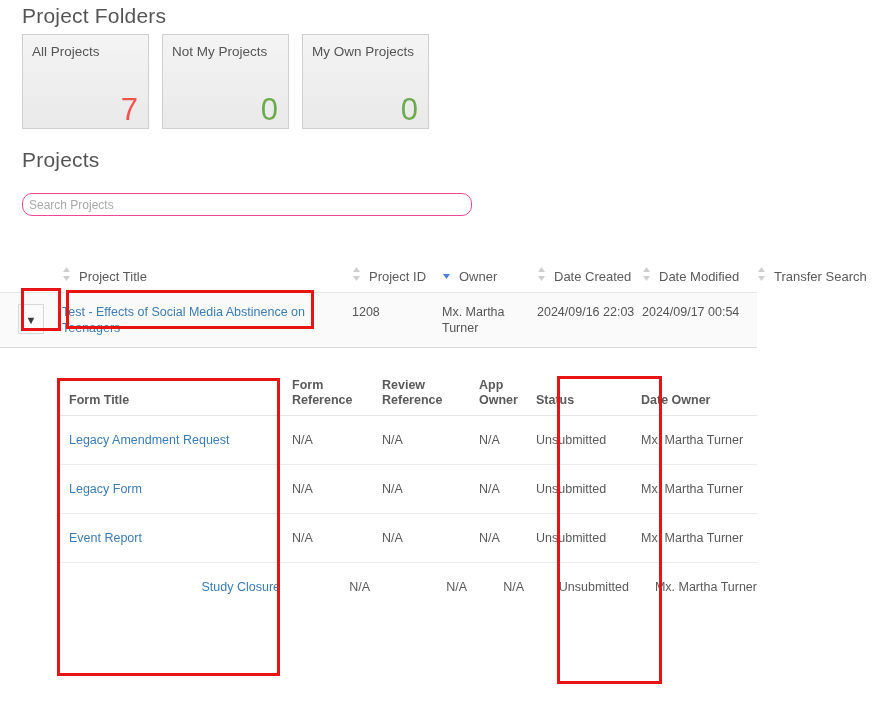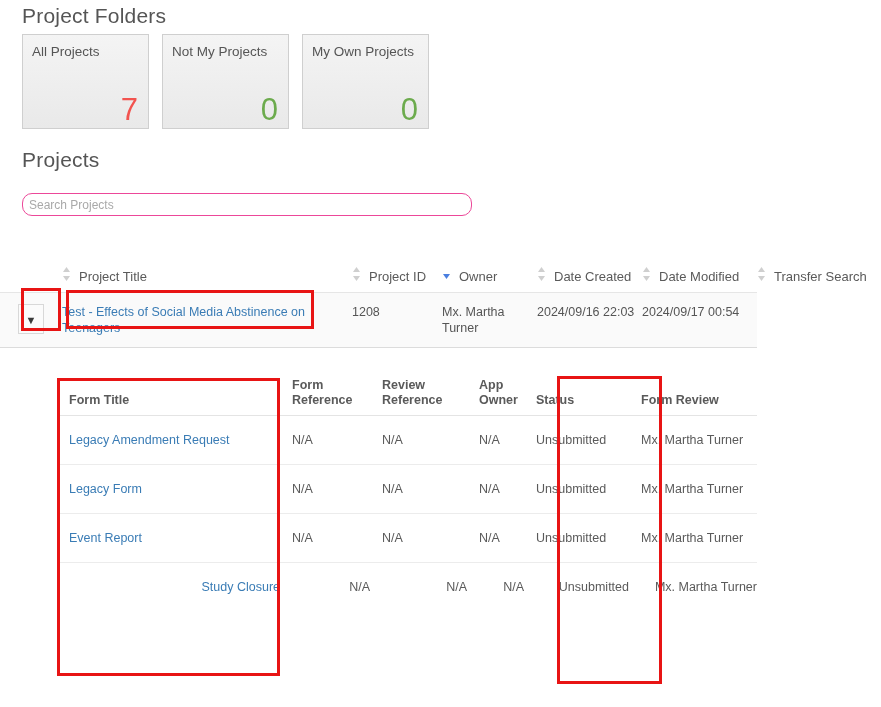--- a/index.html
+++ b/index.html
@@ -336,21 +336,21 @@
     <col style="width:105px">
     <col style="width:128px">
   </colgroup>
   <thead>
     <tr>
       <th>Form Title</th>
       <th>Form Reference</th>
       <th>Review Reference</th>
       <th>App Owner</th>
       <th>Status</th>
-      <th>Form Review</th>
+      <th>Date Owner</th>
     </tr>
   </thead>
   <tbody>
     <tr>
       <td>
         <a class="tbl-link">Legacy Amendment Request</a>
       </td>
       <td>N/A</td>
       <td>N/A</td>
       <td>N/A</td>

